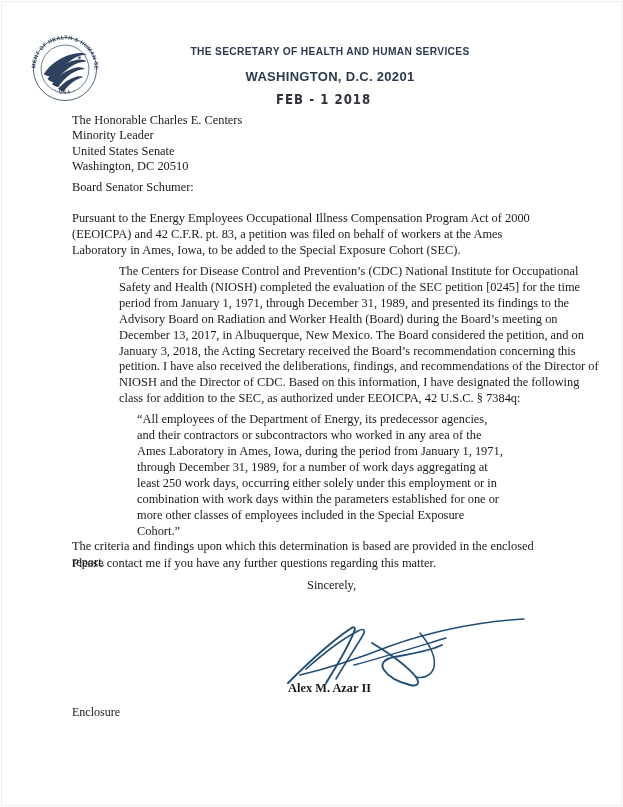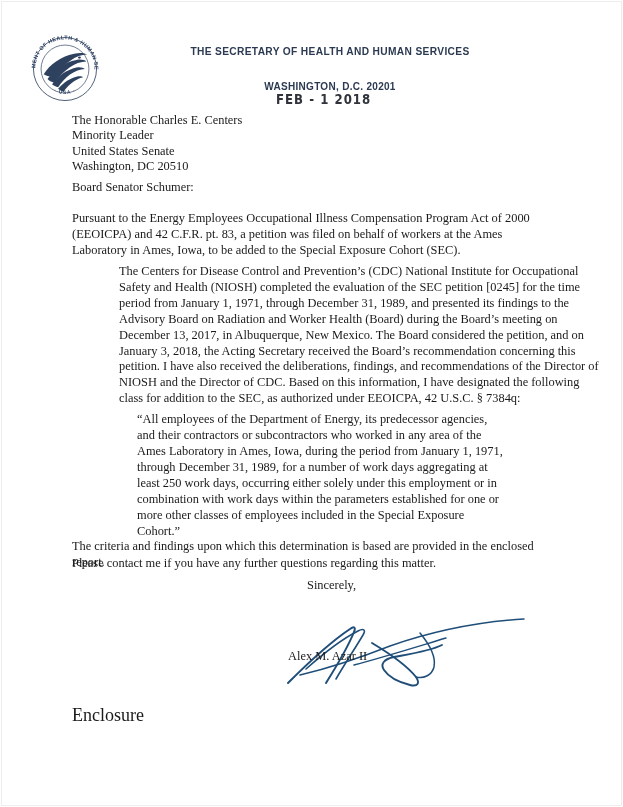--- a/index.html
+++ b/index.html
@@ -50,24 +50,24 @@
     font-family: "Liberation Sans", "DejaVu Sans", sans-serif;
     font-weight: bold;
     font-size: 10.2px;
     letter-spacing: 0.35px;
     color: #2b3a52;
     white-space: nowrap;
   }
   .lh-sub {
     font-family: "Liberation Sans", "DejaVu Sans", sans-serif;
     font-weight: bold;
-    font-size: 10px;
+    font-size: 13px;
     letter-spacing: 0.3px;
     color: #2b3a52;
-    margin-top: 24px;
+    margin-top: 12px;
     white-space: nowrap;
   }
 
   
   .datestamp {
     position: absolute;
     left: 276px;
     top: 91px;
     font-family: "DejaVu Sans", "Liberation Sans", sans-serif;
     font-weight: bold;
@@ -126,28 +126,29 @@
     position: absolute;
     left: 280px;
     top: 613px;
     width: 260px;
     height: 82px;
   }
   .sigwrap svg { display: block; width: 100%; height: 100%; }
   .signer {
     position: absolute;
     left: 288px;
-    top: 649px;
-    font-size: 12.4px;
+    top: 681px;
+    font-size: 12.4px;
+    font-weight: bold;
   }
   .enclosure {
     position: absolute;
     left: 72px;
     top: 705px;
-    font-size: 18px;
+    font-size: 12px;
   }
 </style>
 </head>
 <body>
 
 <div id="page">
 
   <div class="seal">
     <svg viewBox="0 0 100 100" xmlns="http://www.w3.org/2000/svg" aria-hidden="true">
       <defs>

